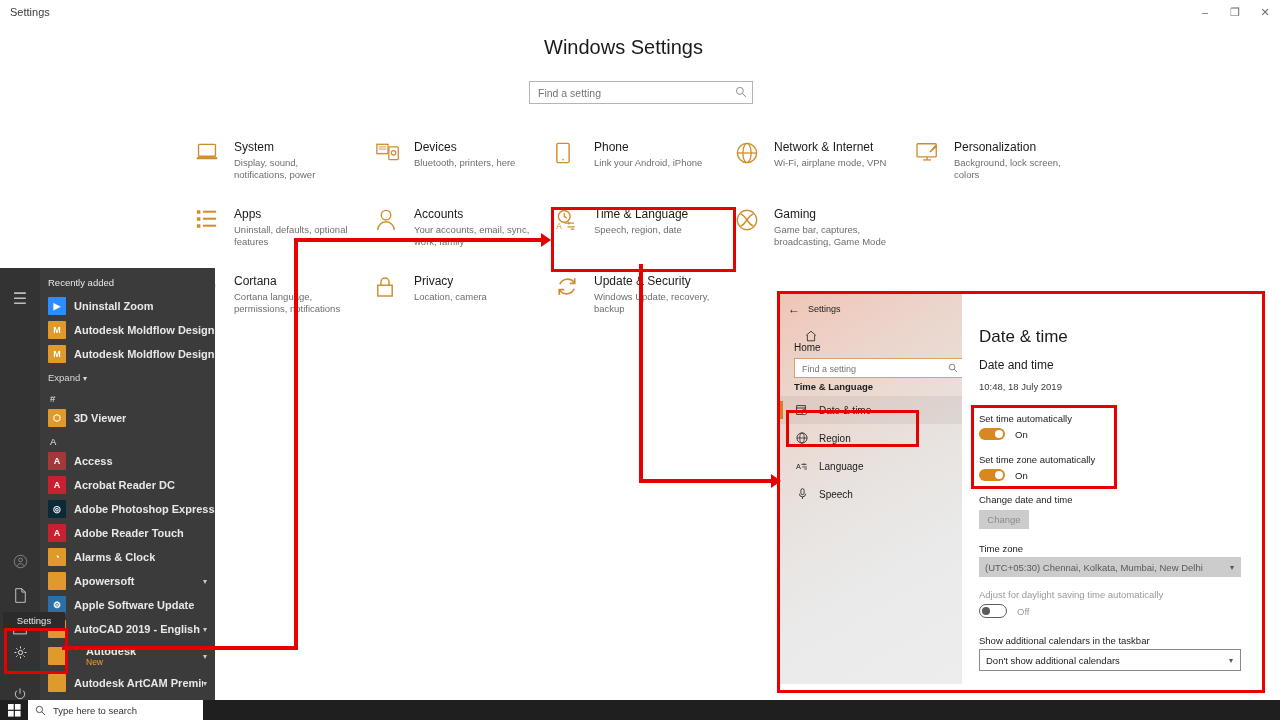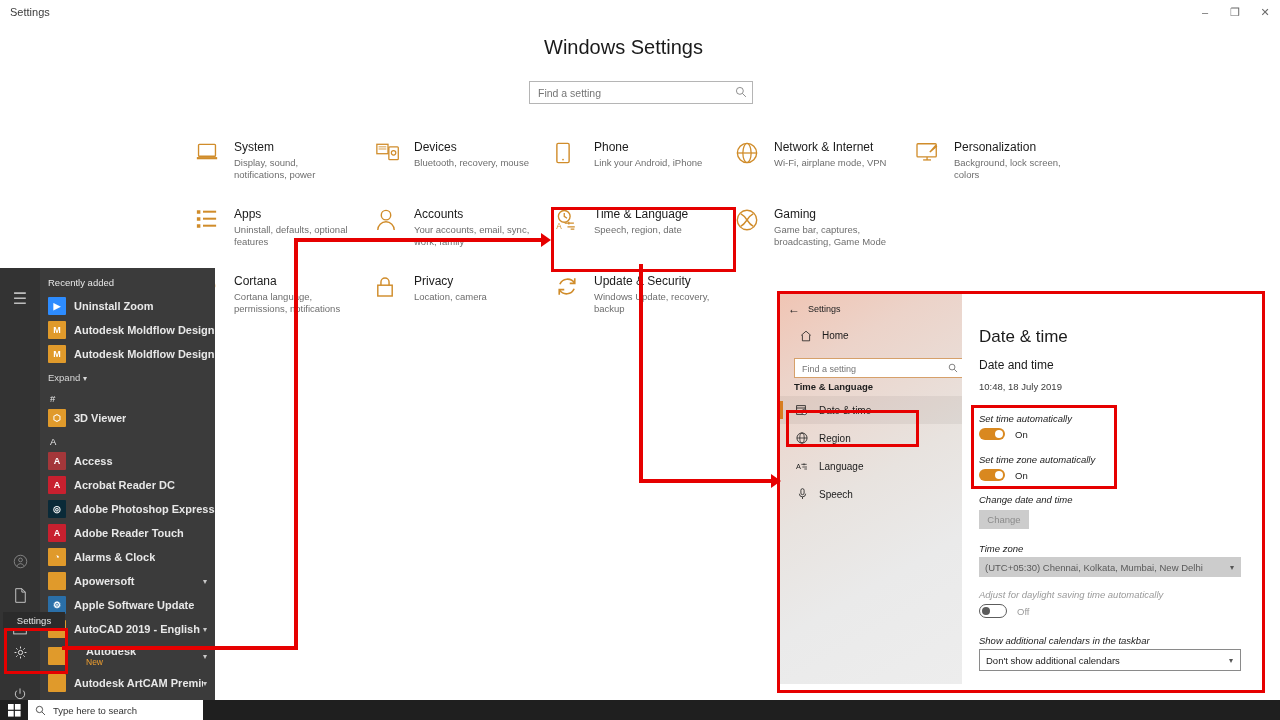--- a/index.html
+++ b/index.html
@@ -68,40 +68,40 @@
   .tb-search-ico{margin-left:7px;width:11px;height:11px;}
   .tb-search-txt{font-size:9.5px;color:#333;margin-left:7px;}
 
   
   #dt-window{position:absolute;left:780px;top:294px;width:478px;height:390px;background:#fff;}
   .dt-left{position:absolute;left:0;top:0;width:182px;height:390px;
            background:linear-gradient(150deg,#f0c5b4 0%,#ecd3c9 18%,#e8e3df 48%,#eaeaea 70%,#ededed 100%);}
   .dt-title-row{position:absolute;left:0;top:4px;height:22px;display:flex;align-items:center;}
   .dt-back{width:28px;height:20px;display:flex;align-items:center;justify-content:center;font-size:12px;color:#222;}
   .dt-back-lbl{font-size:9px;color:#222;}
-  .dt-home{position:absolute;left:16px;top:36px;display:flex;align-items:flex-start;height:22px;}
+  .dt-home{position:absolute;left:8px;top:36px;display:flex;align-items:flex-end;height:22px;flex-direction:column;}
   .dt-home-ico{width:20px;display:flex;justify-content:center;font-size:11px;color:#1b1b1b;}
   .dt-home-lbl{font-size:10px;color:#1b1b1b;margin-left:6px;}
   .dt-search{position:absolute;left:14px;top:64px;width:168px;height:18px;background:#fff;border:1px solid #d6a06a;}
   .dt-search input{position:absolute;left:5px;top:0;width:135px;height:17px;border:0;outline:0;background:transparent;
                    font-size:9px;color:#8a8a8a;font-family:"Liberation Sans",sans-serif;}
   .dt-search-mag{position:absolute;right:5px;top:4px;width:10px;height:10px;}
   .dt-cat{position:absolute;left:14px;top:87px;font-size:9.5px;color:#1b1b1b;font-weight:bold;}
   .dt-nav{position:absolute;left:0;top:102px;width:182px;}
   .dt-nav-item{display:flex;align-items:center;height:28px;padding-left:14px;}
   .dt-nav-item.sel{background:rgba(0,0,0,0.05);}
   .dt-nav-ico{width:16px;display:flex;justify-content:center;font-size:11px;color:#1b1b1b;}
   .dt-nav-lbl{font-size:10px;color:#1b1b1b;margin-left:9px;}
   .dt-sel-bar{position:absolute;left:0;width:3px;height:18px;background:#d77d20;}
 
   .dt-right{position:absolute;left:182px;top:0;width:296px;height:390px;background:#fff;}
   .dt-h1{position:absolute;left:17px;top:33px;font-size:17px;color:#1b1b1b;font-weight:400;}
   .dt-h2{position:absolute;left:17px;top:64px;font-size:12px;color:#1b1b1b;}
   .dt-now{position:absolute;left:17px;top:87px;font-size:9.5px;color:#3b3b3b;}
-  .dt-lbl{position:absolute;left:17px;font-size:9.5px;color:#1b1b1b;font-style:italic;}
+  .dt-lbl{position:absolute;left:17px;font-size:9.5px;color:#1b1b1b;}
   .dt-lbl.dim{color:#9a9a9a;}
   .toggle-row{position:absolute;left:17px;display:flex;align-items:center;}
   .toggle{width:26px;height:12px;border-radius:7px;position:relative;}
   .toggle.on{background:#d9881f;}
   .toggle.off{background:#fff;border:1px solid #5c5c5c;}
   .knob{position:absolute;width:8px;height:8px;border-radius:50%;top:2px;}
   .toggle.on .knob{background:#fff;right:2px;}
   .toggle.off .knob{background:#5c5c5c;left:2px;}
   .toggle-state{font-size:9.5px;color:#1b1b1b;margin-left:10px;}
   .toggle-state.dim{color:#9a9a9a;}
@@ -162,21 +162,21 @@
             <svg width="24" height="20" viewBox="0 0 28 22">
               <rect x="1" y="2" width="13" height="11" fill="none" stroke="#d08c2a" stroke-width="1.5"></rect>
               <line x1="3" y1="5" x2="12" y2="5" stroke="#d08c2a" stroke-width="1"></line>
               <line x1="3" y1="7.5" x2="12" y2="7.5" stroke="#d08c2a" stroke-width="1"></line>
               <rect x="15" y="5" width="11" height="15" rx="1" fill="none" stroke="#d08c2a" stroke-width="1.5"></rect>
               <circle cx="20.5" cy="12" r="2.6" fill="none" stroke="#d08c2a" stroke-width="1.4"></circle>
             </svg>
           </div>
           <div class="cell-txt">
             <div class="cell-title">Devices</div>
-            <div class="cell-sub">Bluetooth, recovery, mouse</div>
+            <div class="cell-sub">Bluetooth, printers, here</div>
           </div>
         </div>
         <div class="grid-cell">
           <div class="cell-ico">
             <svg width="14" height="22" viewBox="0 0 16 24">
               <rect x="1" y="1" width="14" height="22" rx="1.5" fill="none" stroke="#d08c2a" stroke-width="1.6"></rect>
               <circle cx="8" cy="19.5" r="1" fill="#d08c2a"></circle>
             </svg>
           </div>
           <div class="cell-txt">

